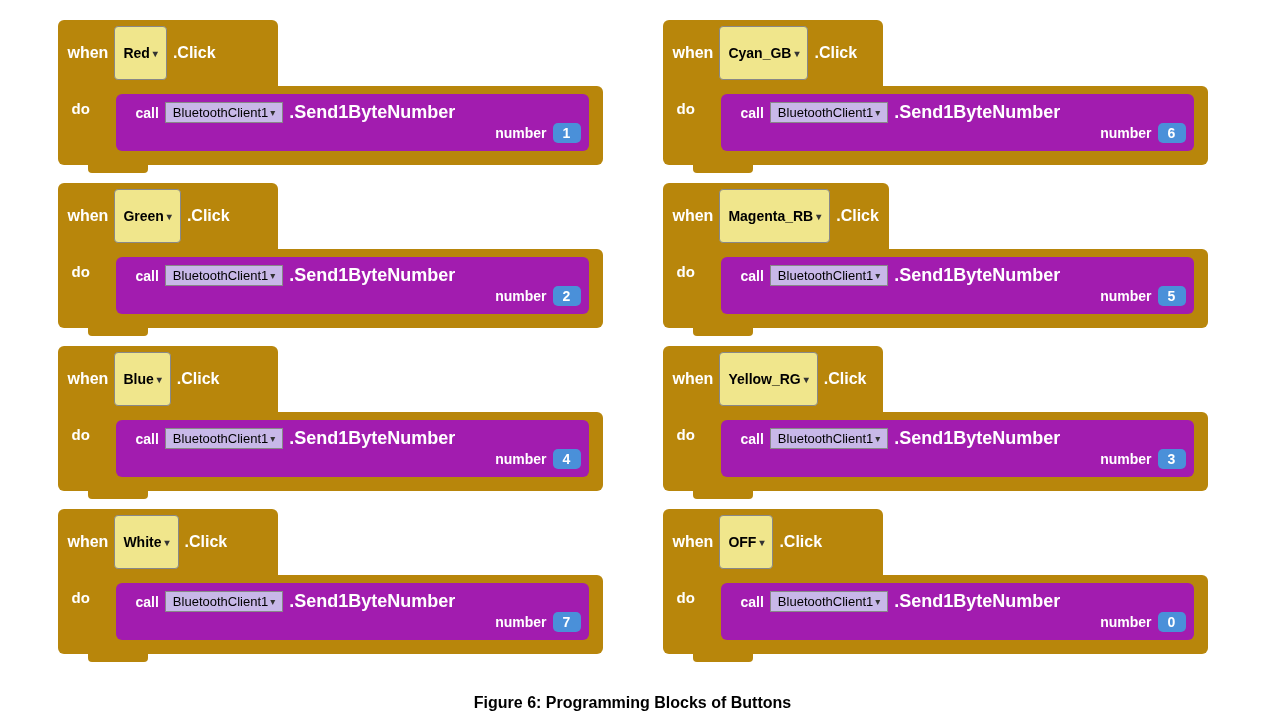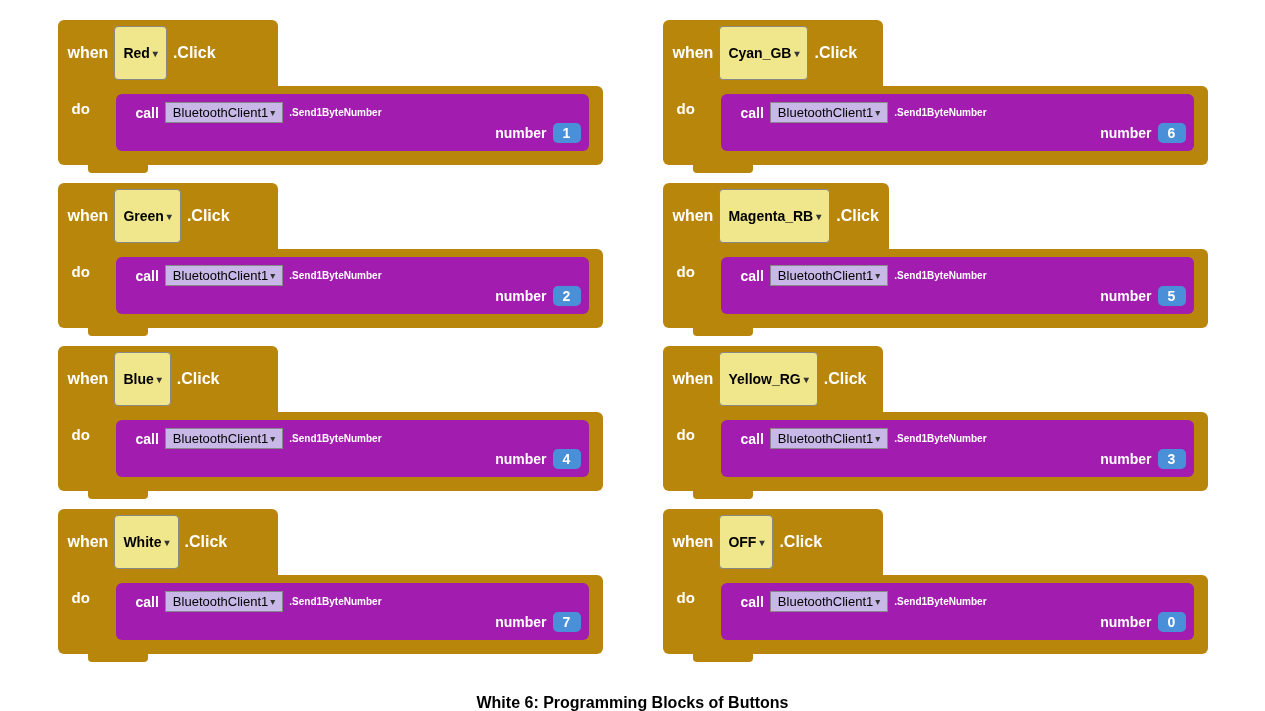--- a/index.html
+++ b/index.html
@@ -127,21 +127,21 @@
       padding: 2px 7px;
       font-size: 13px;
       color: #000;
       display: flex;
       align-items: center;
       gap: 2px;
     }
 
     .send-label {
       color: #fff;
-      font-size: 10px;
+      font-size: 18px;
       font-weight: bold;
     }
 
     .number-row {
       display: flex;
       align-items: center;
       justify-content: center;
       gap: 6px;
       position: absolute;
       bottom: 8px;
@@ -352,13 +352,13 @@
           </div>
           <div class="number-row">
             <span class="number-text">number</span>
             <span class="number-badge">0</span>
           </div>
         </div>
       </div>
     </div>
   </div>
 
-<div class="caption">White 6: Programming Blocks of Buttons</div>
+<div class="caption">Figure 6: Programming Blocks of Buttons</div>
 
 </body></html>

